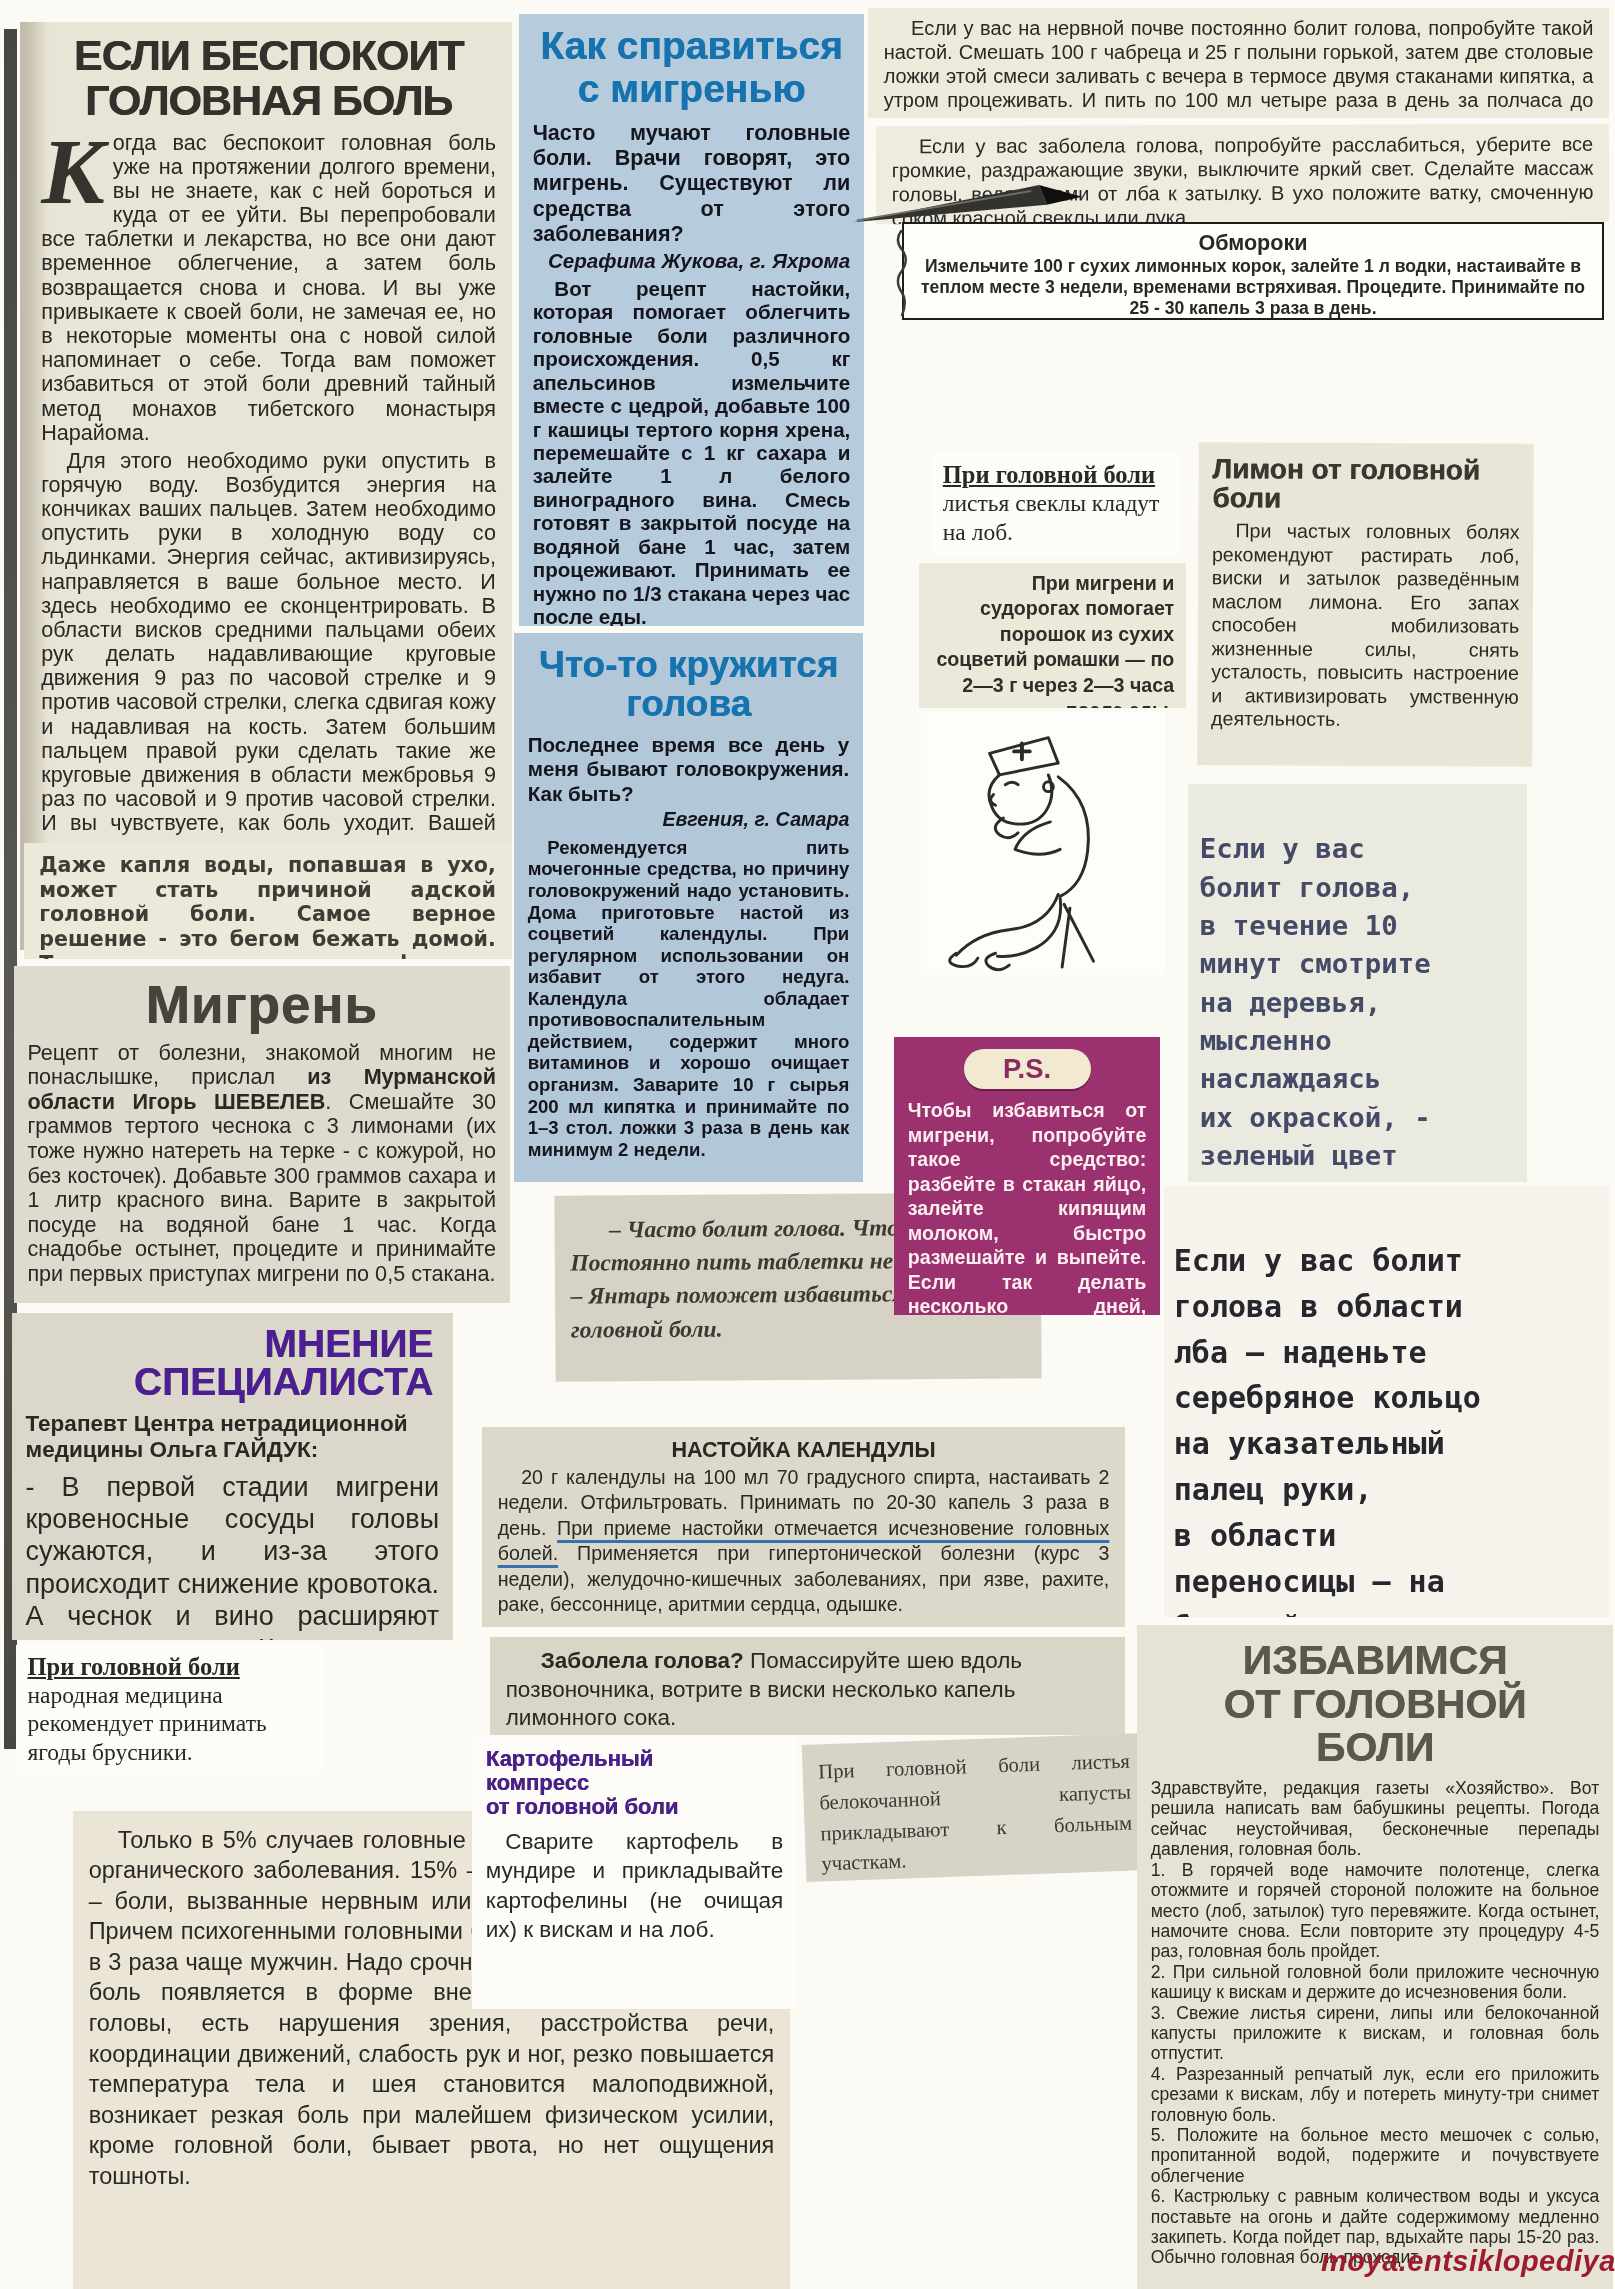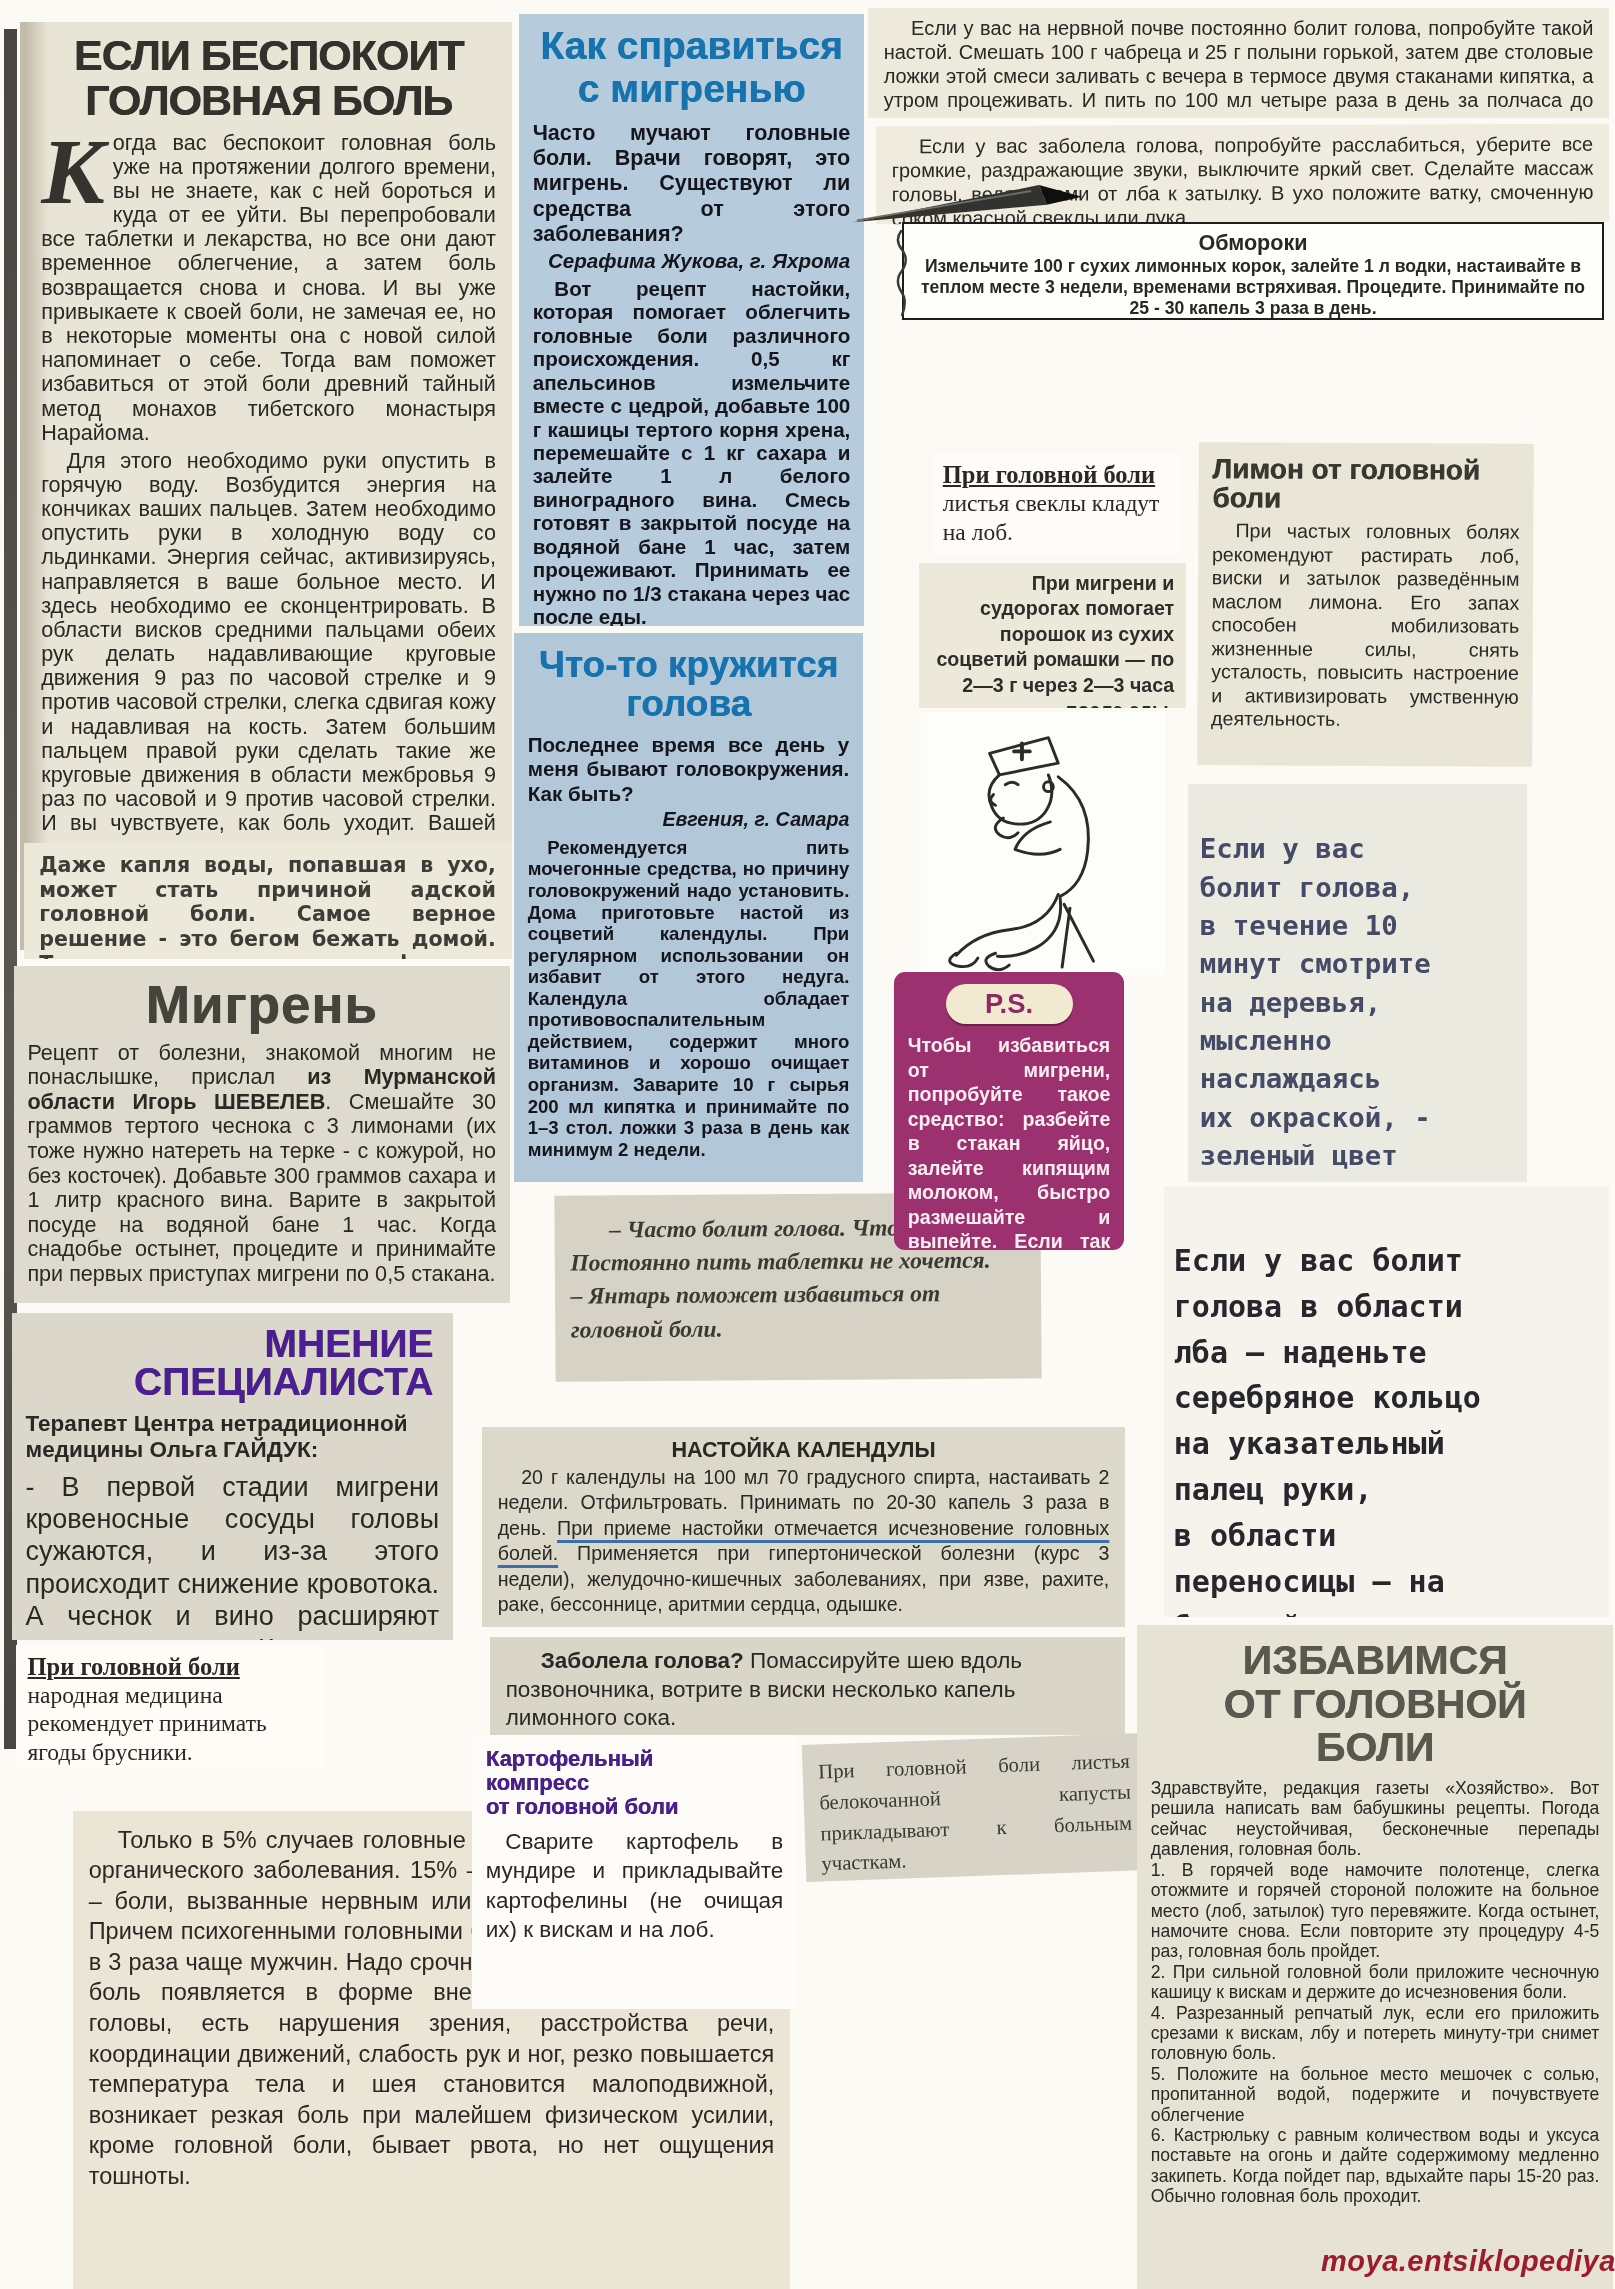--- a/index.html
+++ b/index.html
@@ -128,21 +128,21 @@
   #c-lemon .body p{text-indent:23.5px;}
 
   
   #c-cham{left:919px;top:563px;width:267px;height:145px;background:#ece8da;padding:7.8px 11.8px;
           font-size:19.6px;line-height:1.3;font-weight:600;text-align:right;color:#2f2d29;}
 
   
   #c-doctor{left:921px;top:712px;width:245px;height:263px;background:#fdfdfa;}
 
   
-  #c-ps{left:894px;top:972px;width:230px;height:278px;background:#9c3170;padding:9.8px 13.7px;border-radius:11px;}
+  #c-ps{left:894px;top:1037px;width:266px;height:278px;background:#9c3170;padding:9.8px 13.7px;}
   #c-ps .badge{width:127px;margin:2px auto 9.8px;background:#f1ead0;color:#8d2a66;font-weight:bold;
                font-size:27.4px;text-align:center;border-radius:979px;padding:3.9px 0;
                box-shadow:0 2px 0 #6d1f4c;}
   #c-ps .body{color:#fdeef0;font-weight:bold;font-size:19.6px;line-height:1.25;text-align:justify;}
 
   
   #c-trees{left:1188px;top:784px;width:339px;height:398px;background:#eaeae1;padding:7.8px 11.8px;
            font-family:"DejaVu Sans Mono",monospace;font-weight:bold;font-size:27.4px;line-height:1.4;color:#454b66;}
   #c-ring{left:1164px;top:1186px;width:445px;height:431px;background:#f5f3eb;padding:5.9px 9.8px;
           font-family:"DejaVu Sans Mono",monospace;font-weight:bold;font-size:30px;line-height:1.53;color:#26262c;}
@@ -338,20 +338,21 @@
   </section>
 
   <section class="clip" id="c-grandma">
     <h2 class="pre">ИЗБАВИМСЯ
 ОТ ГОЛОВНОЙ
 БОЛИ</h2>
     <div class="body">
       <p>Здравствуйте, редакция газеты «Хозяйство». Вот решила написать вам бабушкины рецепты. Погода сейчас неустойчивая, бесконечные перепады давления, головная боль.</p>
       <p>1. В горячей воде намочите полотенце, слегка отожмите и горячей стороной положите на больное место (лоб, затылок) туго перевяжите. Когда остынет, намочите снова. Если повторите эту процедуру 4-5 раз, головная боль пройдет.</p>
       <p>2. При сильной головной боли приложите чесночную кашицу к вискам и держите до исчезновения боли.</p>
+      <p>3. Свежие листья сирени, липы или белокочанной капусты приложите к вискам, и головная боль отпустит.</p>
       <p>4. Разрезанный репчатый лук, если его приложить срезами к вискам, лбу и потереть минуту-три снимет головную боль.</p>
       <p>5. Положите на больное место мешочек с солью, пропитанной водой, подержите и почувствуете облегчение</p>
       <p>6. Кастрюльку с равным количеством воды и уксуса поставьте на огонь и дайте содержимому медленно закипеть. Когда пойдет пар, вдыхайте пары 15-20 раз. Обычно головная боль проходит.</p>
     </div>
   </section>
 
   <div id="watermark">moya.entsiklopediya</div>
 </div>
 
 

